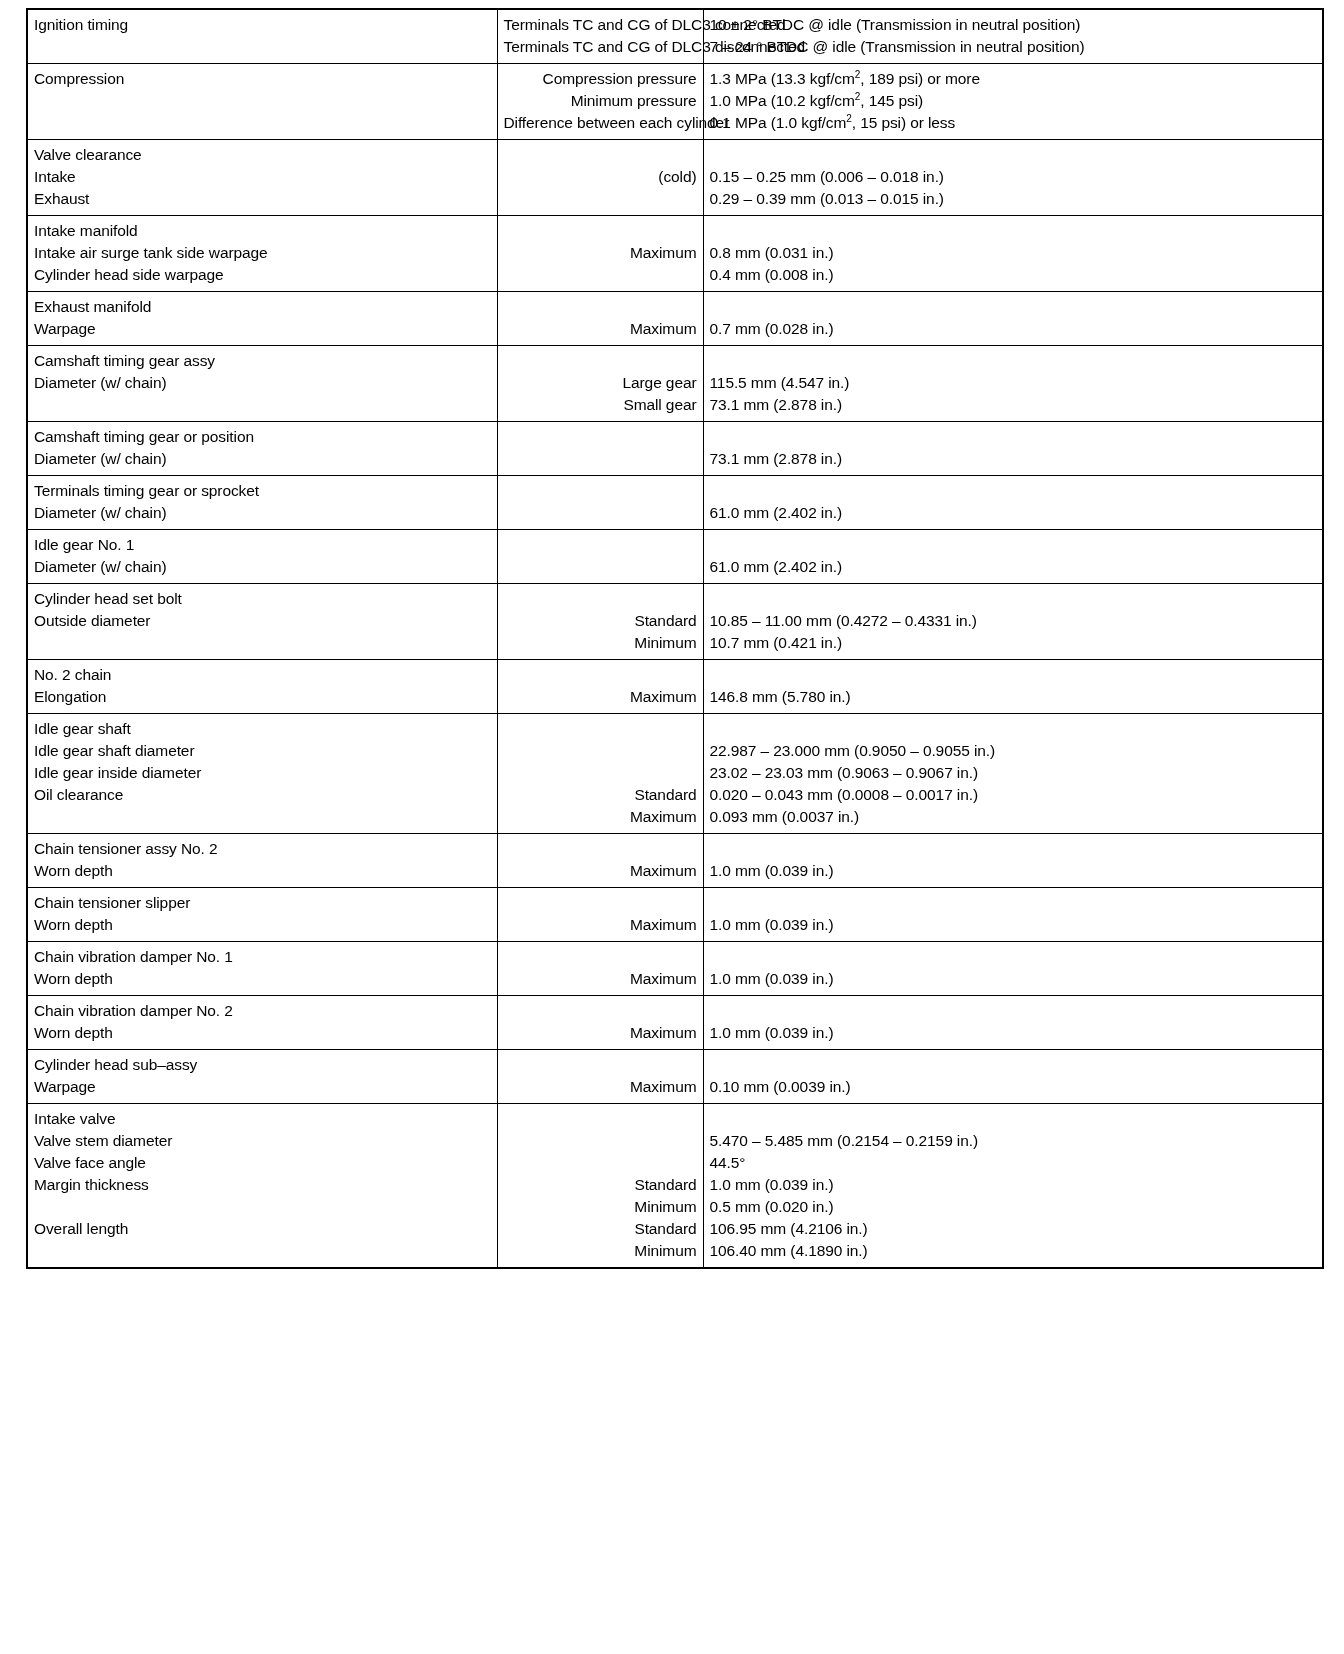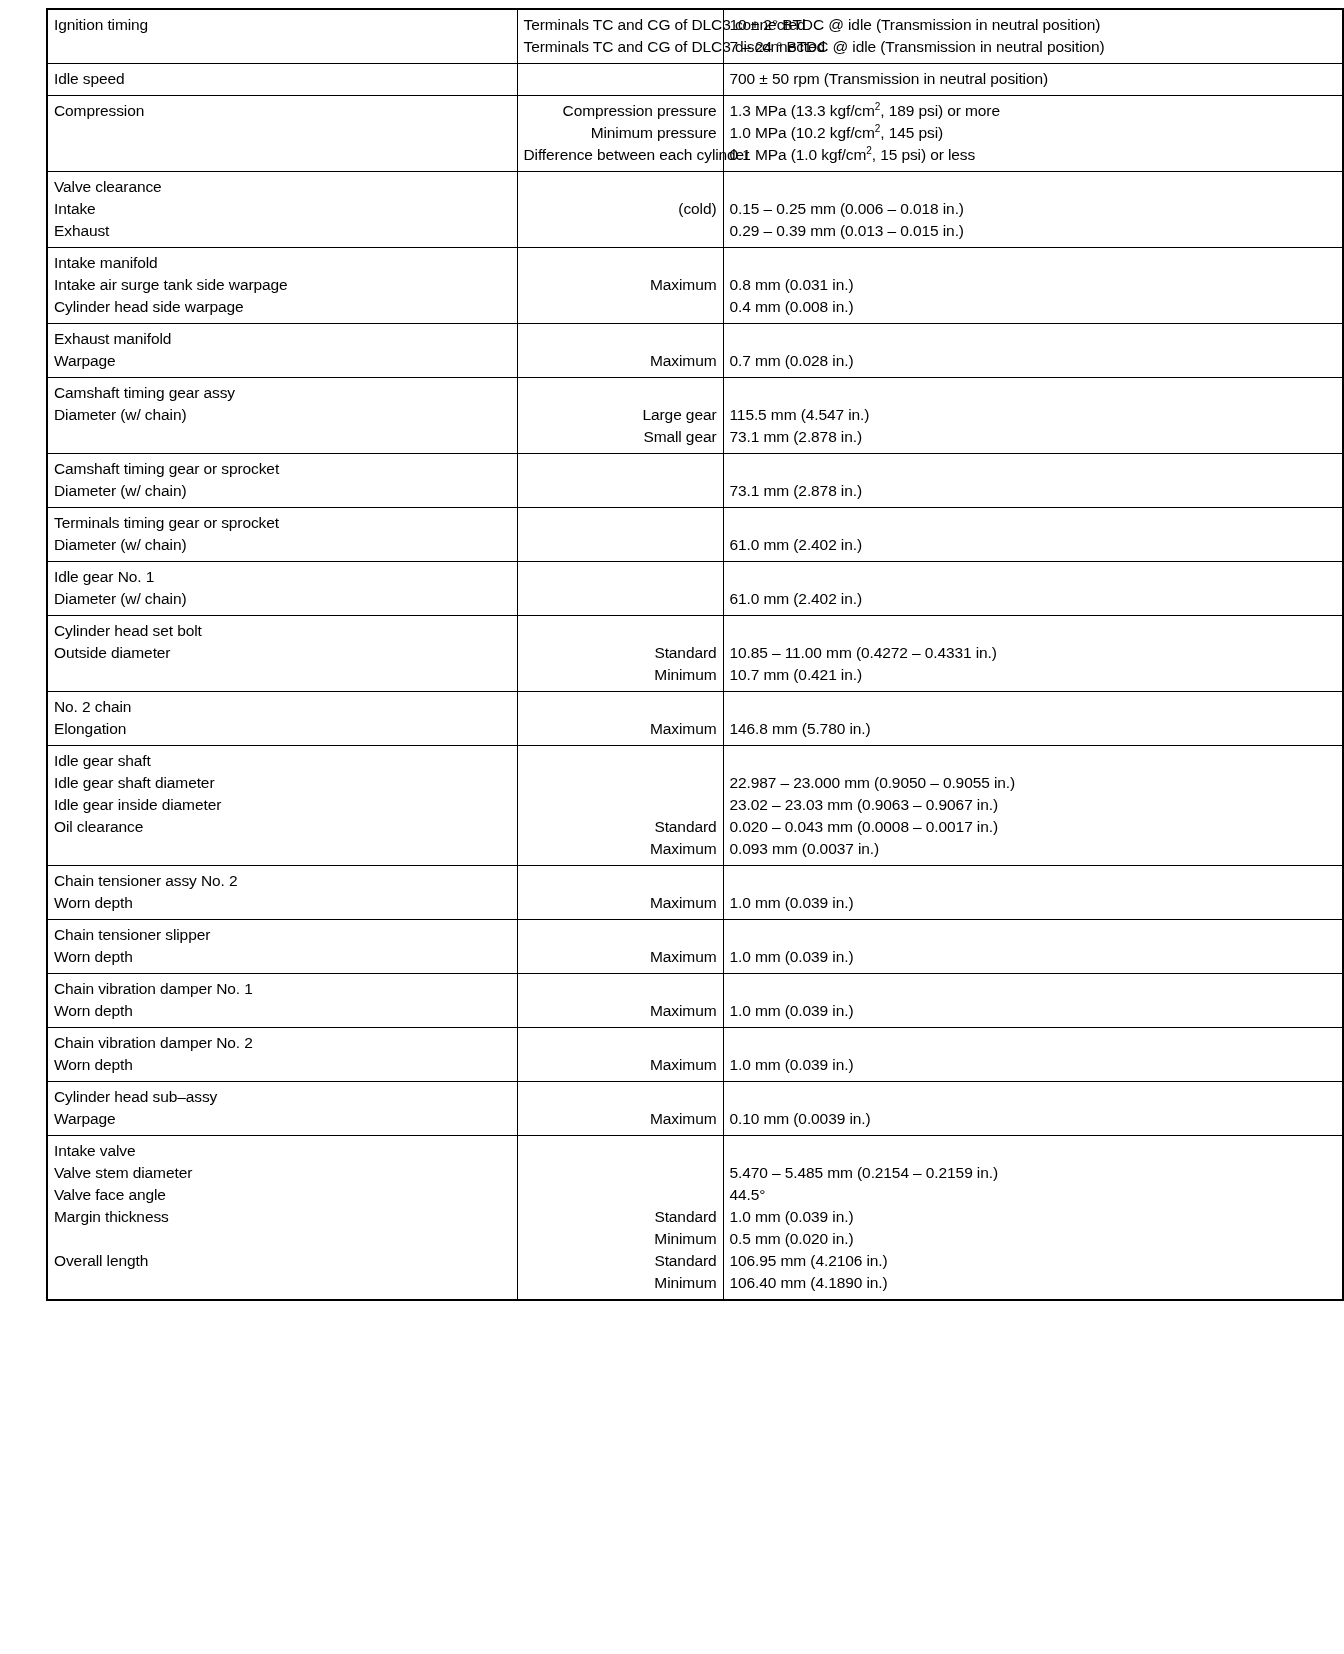--- a/index.html
+++ b/index.html
@@ -17,21 +17,20 @@
     box-sizing: border-box;
     width: 1344px;
     height: 1654px;
     padding: 8px 22px 10px 26px;
   }
   table.spec {
     width: 1296px;
     border-collapse: collapse;
     table-layout: fixed;
     border: 2px solid #000;
-    margin-left: 20px;
   }
   table.spec td {
     border: 1px solid #000;
     vertical-align: top;
     padding: 4px 6px 5px 6px;
     font-size: 15.5px;
     line-height: 1.42;
     letter-spacing: -0.1px;
   }
   
@@ -74,31 +73,20 @@
             <span class="line">Terminals TC and CG of DLC3 connected</span>
             <span class="line">Terminals TC and CG of DLC3 disconnected</span>
           </td>
           <td class="val">
             <span class="line">10 ± 2° BTDC @ idle (Transmission in neutral position)</span>
             <span class="line">7 – 24 ° BTDC @ idle (Transmission in neutral position)</span>
           </td>
         </tr>
         <tr>
           <td class="item">
-            <span class="line">Idle speed</span>
-          </td>
-          <td class="cond">
-            <span class="line blank">&nbsp;</span>
-          </td>
-          <td class="val">
-            <span class="line">700 ± 50 rpm (Transmission in neutral position)</span>
-          </td>
-        </tr>
-        <tr>
-          <td class="item">
             <span class="line">Compression</span>
           </td>
           <td class="cond">
             <span class="line">Compression pressure</span>
             <span class="line">Minimum pressure</span>
             <span class="line">Difference between each cylinder</span>
           </td>
           <td class="val">
             <span class="line">1.3 MPa (13.3 kgf/cm<sup>2</sup>, 189 psi) or more</span>
             <span class="line">1.0 MPa (10.2 kgf/cm<sup>2</sup>, 145 psi)</span>
@@ -165,21 +153,21 @@
             <span class="line">Small gear</span>
           </td>
           <td class="val">
             <span class="line blank">&nbsp;</span>
             <span class="line">115.5 mm (4.547 in.)</span>
             <span class="line">73.1 mm (2.878 in.)</span>
           </td>
         </tr>
         <tr>
           <td class="item">
-            <span class="line">Camshaft timing gear or sprocket</span>
+            <span class="line">Camshaft timing gear or position</span>
             <span class="line">Diameter (w/ chain)</span>
           </td>
           <td class="cond">
             <span class="line blank">&nbsp;</span>
             <span class="line blank">&nbsp;</span>
           </td>
           <td class="val">
             <span class="line blank">&nbsp;</span>
             <span class="line">73.1 mm (2.878 in.)</span>
           </td>

